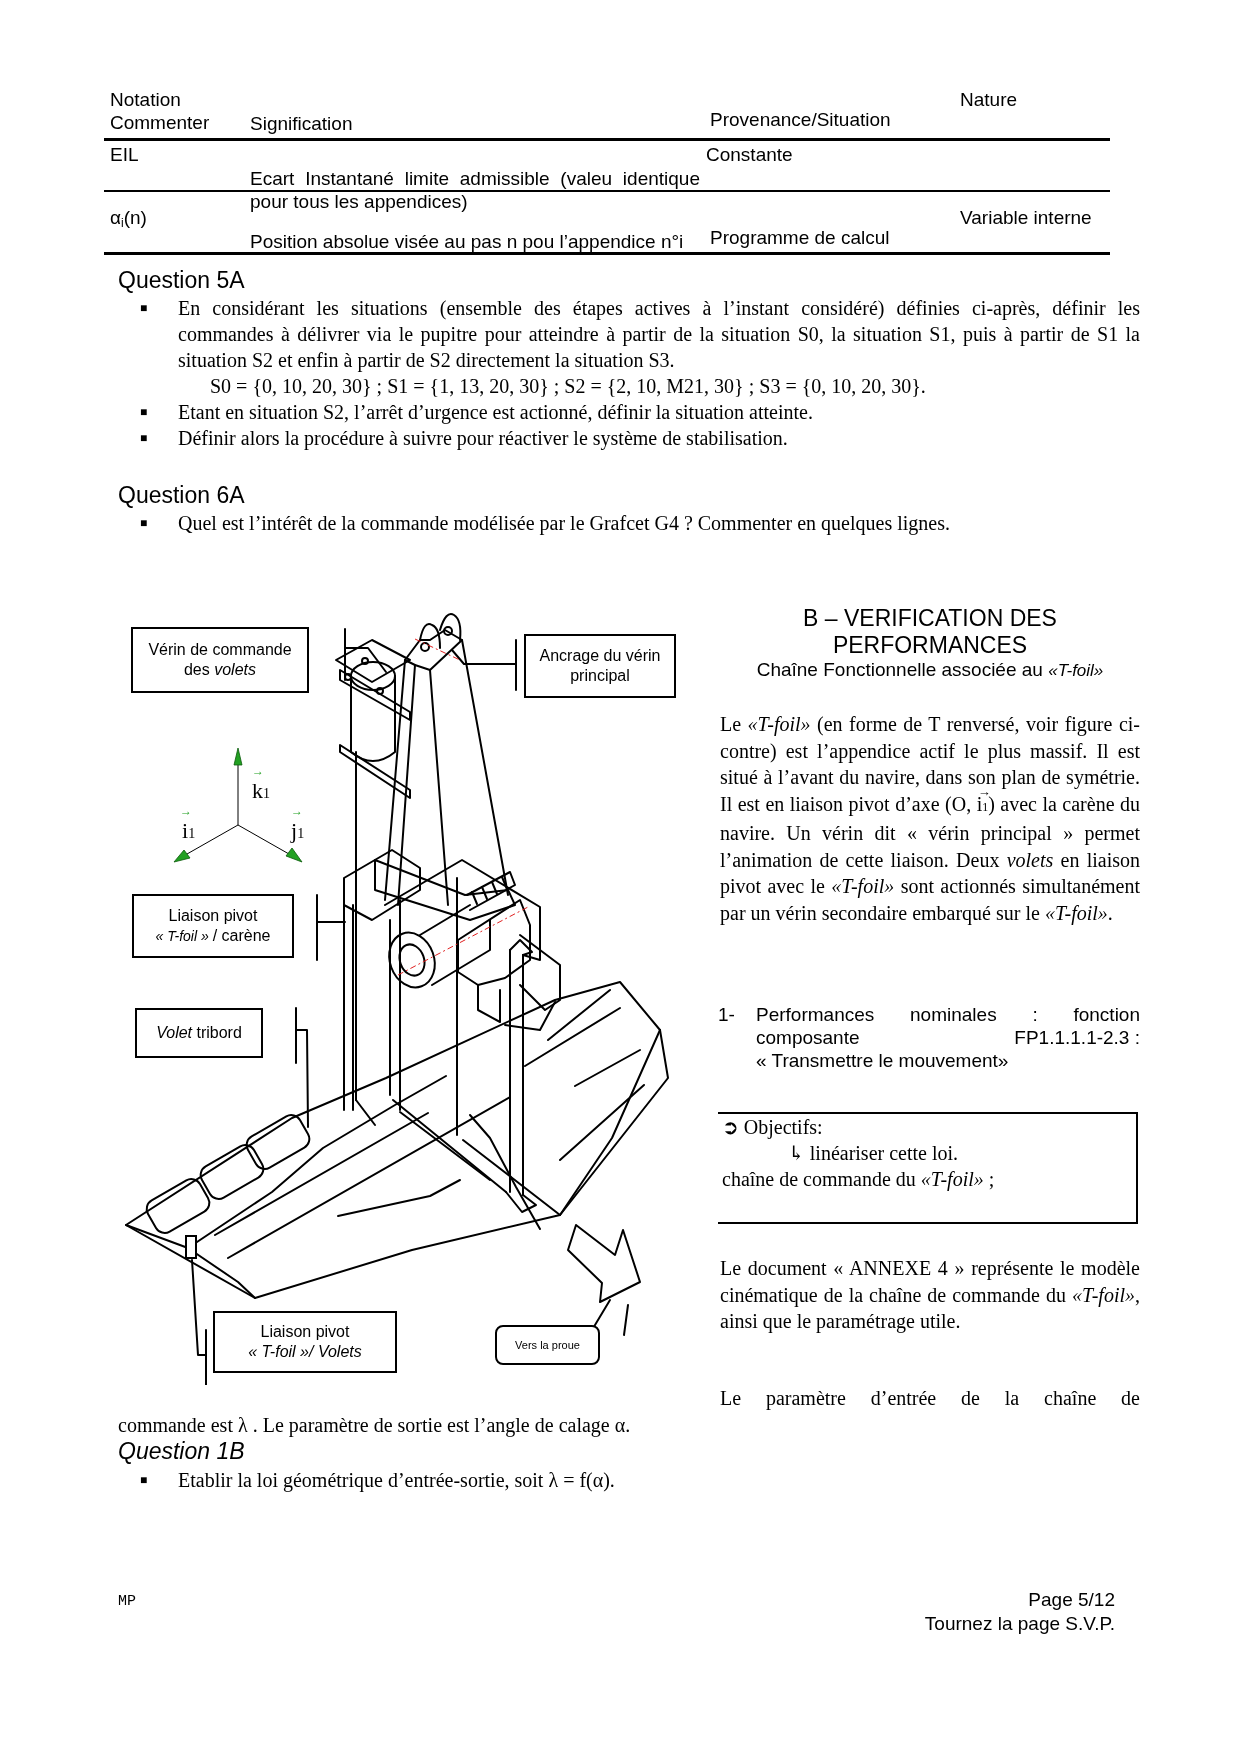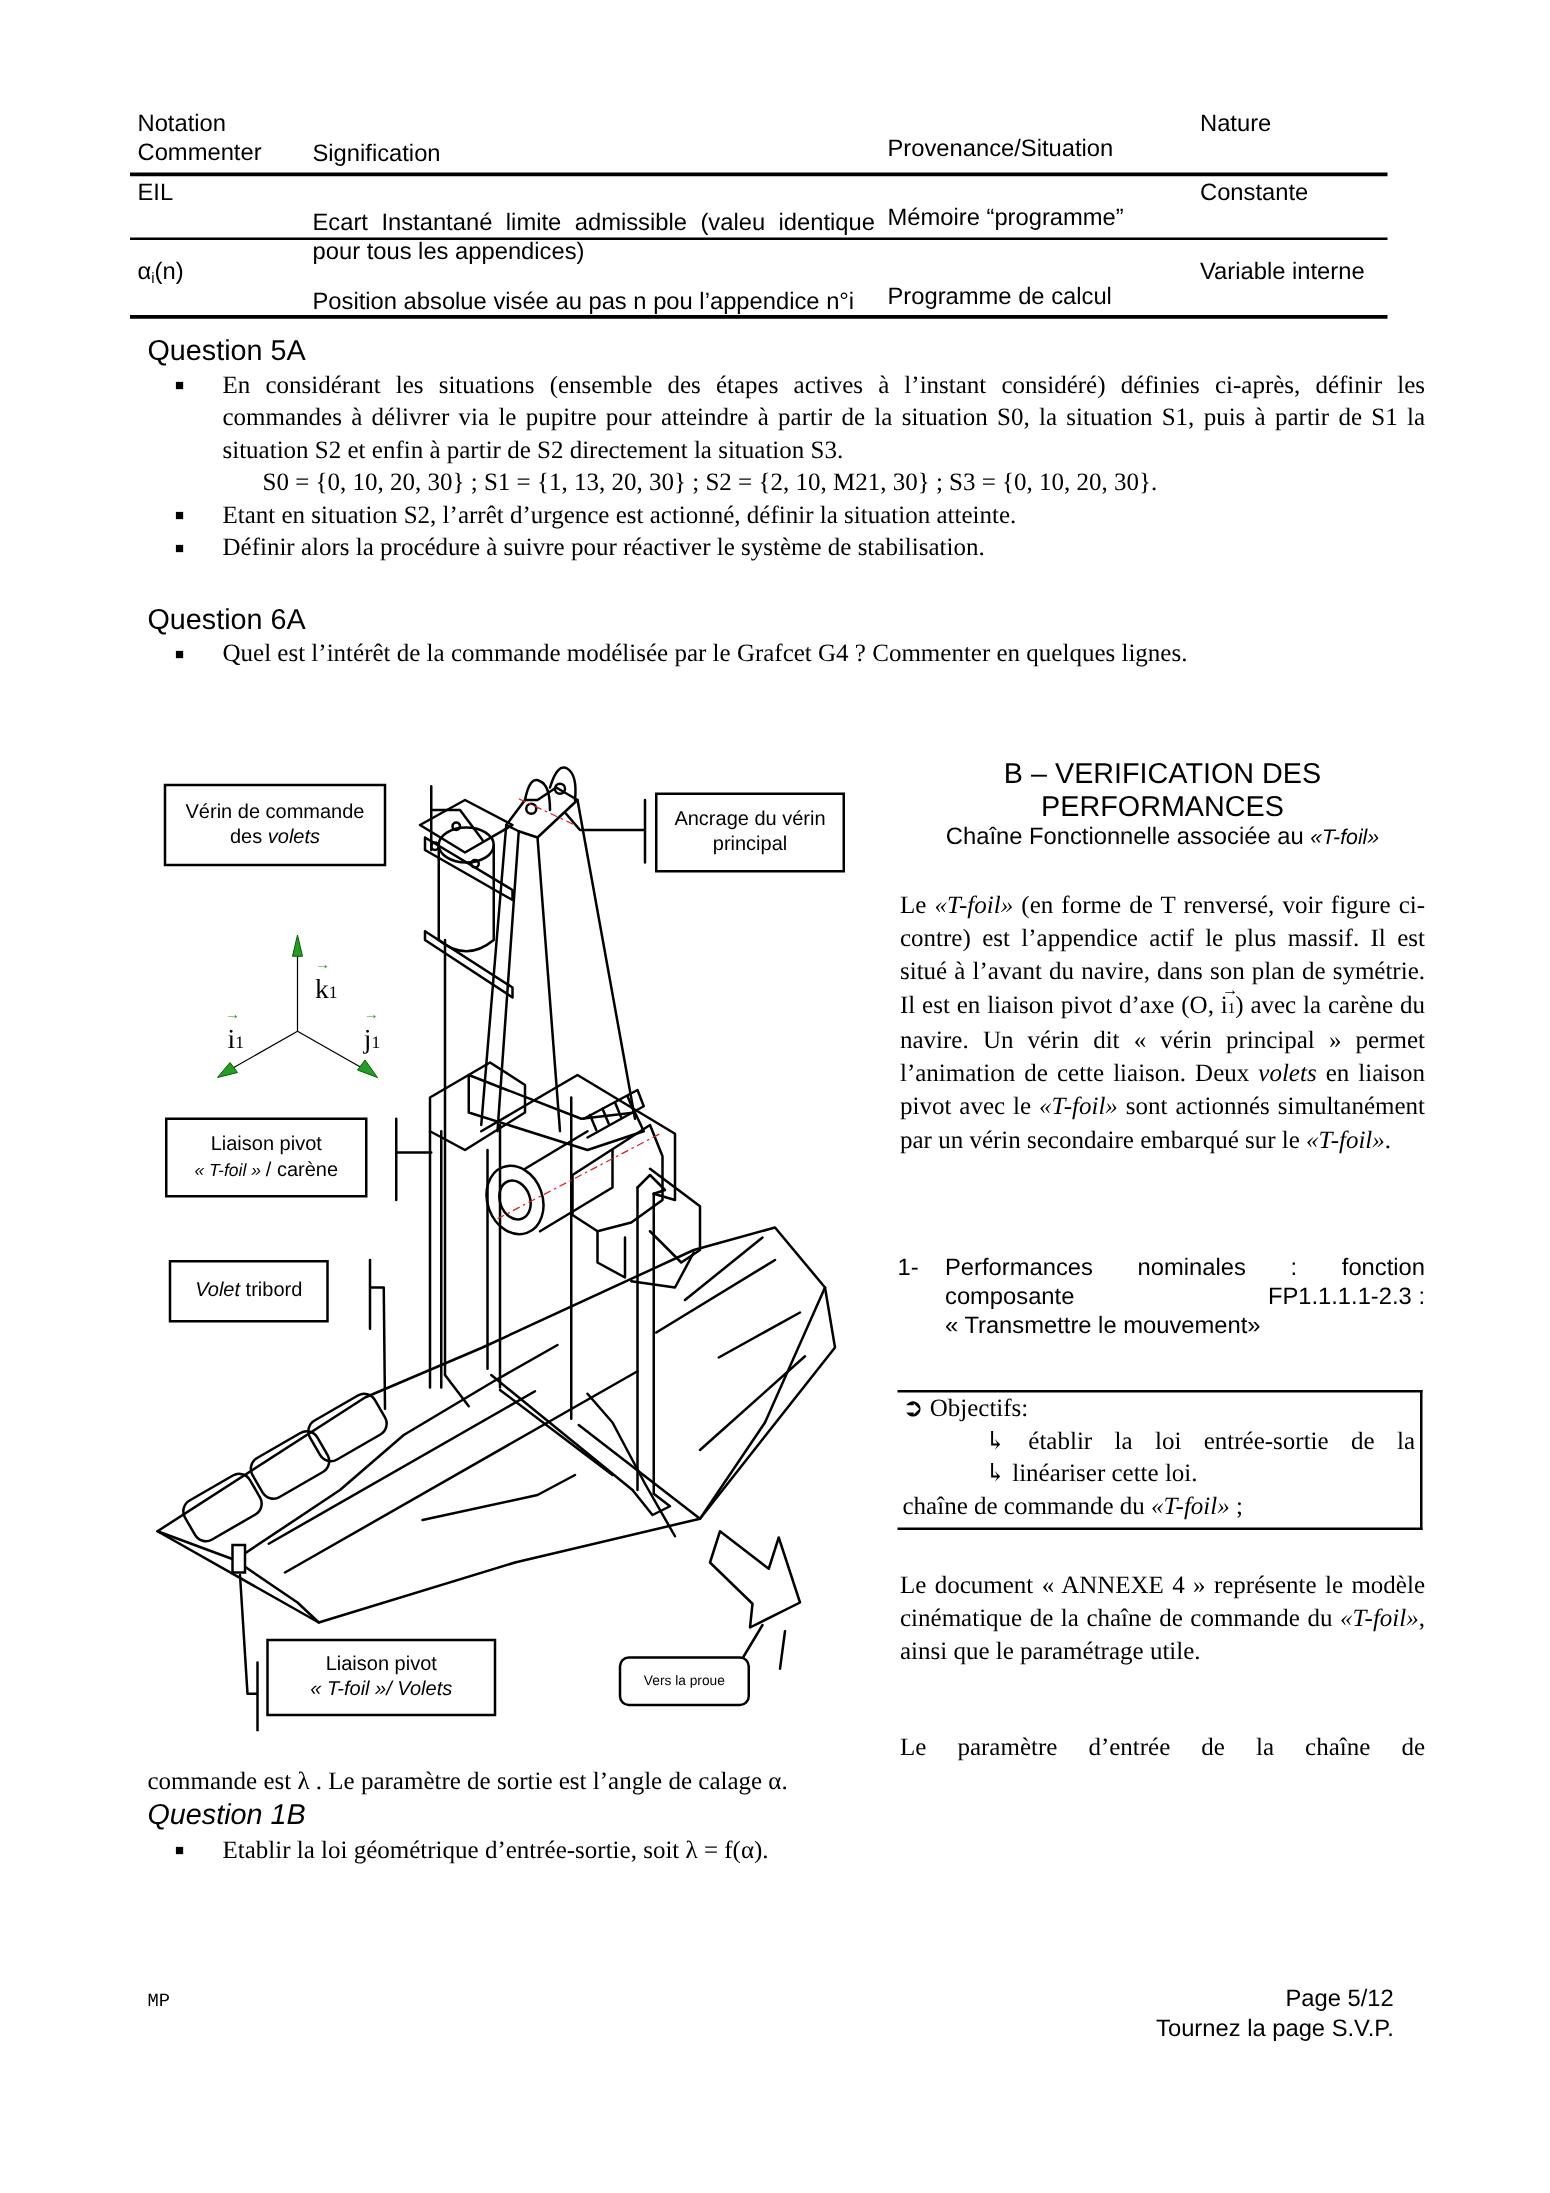--- a/index.html
+++ b/index.html
@@ -47,21 +47,20 @@
       <span>Notation</span><br>
       <span>Commenter</span>
     </div>
     <div class="c2">Signification</div>
     <div class="c3">Provenance/Situation</div>
     <div class="c4">Nature</div>
   </div>
   <div class="row r1">
     <div class="c1">EIL</div>
     <div class="c2">Ecart Instantané limite admissible (valeu identique pour tous les appendices)</div>
-    <div class="c3">Mémoire “programme”</div>
     <div class="c4">Constante</div>
   </div>
   <div class="row r2">
     <div class="c1">
       <span>α</span><span class="sub">i</span><span>(n)</span>
     </div>
     <div class="c2">Position absolue visée au pas n pou l’appendice n°i</div>
     <div class="c3">Programme de calcul</div>
     <div class="c4">Variable interne</div>
   </div>
@@ -221,21 +220,20 @@
           <span>composante</span>
           <span>FP1.1.1.1-2.3 :</span>
         </div>
       <div>« Transmettre le mouvement»</div>
     </div>
   </div>
 </div>
 
 <div class="objbox serif">
   <div><span>➲</span> <span>Objectifs:</span></div>
-  <div style="padding-left:66px; text-align:justify; text-align-last:justify;"><span>↳</span> <span>établir la loi entrée-sortie de la</span></div>
   <div style="padding-left:66px;"><span>↳</span> <span>linéariser cette loi.</span></div>
   <div><span>chaîne de commande du </span><i>«T-foil»</i><span> ;</span></div>
 </div>
 
 <div class="rcol serif ptext" style="top:1255px;">
   <span>Le document « ANNEXE 4 » représente le modèle cinématique de la chaîne de commande du </span><i>«T-foil»</i><span>, ainsi que le paramétrage utile.</span>
 </div>
 
 <div class="rcol serif ptext" style="top:1385px; text-align-last:justify;">Le paramètre d’entrée de la chaîne de</div>
 

